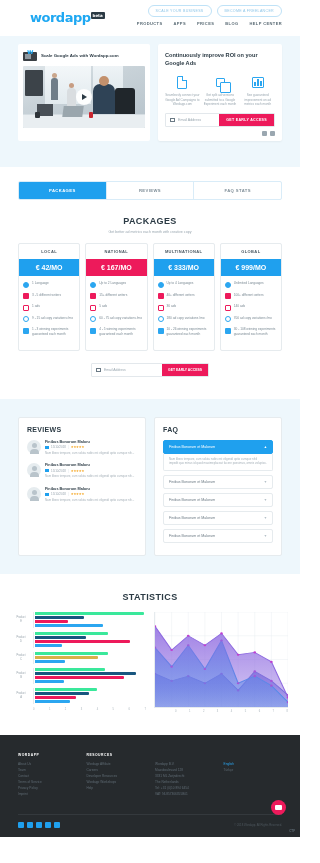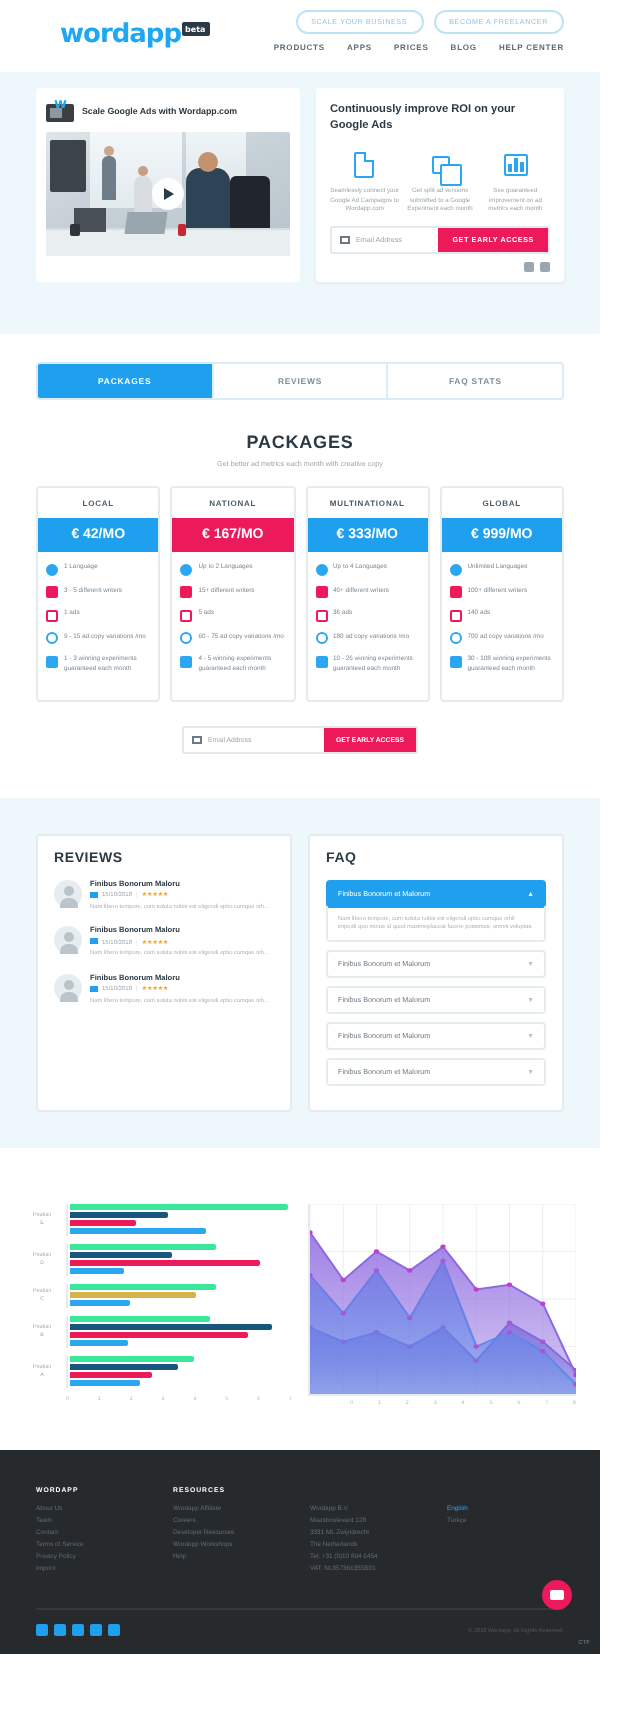--- a/index.html
+++ b/index.html
@@ -462,20 +462,21 @@
         <span class="chev">▼</span>
       </div>
       <div class="faq-item">
         <span class="faq-q">Finibus Bonorum et Malorum</span>
         <span class="chev">▼</span>
       </div>
     </div>
   </div>
 
   <div class="stats">
+    <div class="sec-title" style="margin-top:0">STATISTICS</div>
     <div class="charts">
       <div class="chart-box">
         <div class="hbar-rows" id="hbars">
             <div class="hbar-row">
               <div class="hbar-lbl">Product<br>E</div>
               <div class="hbars">
                 <div class="hbar" style="width: 98.5714%; background: rgb(58, 232, 155);"></div>
                 <div class="hbar" style="width: 44.2857%; background: rgb(24, 86, 127);"></div>
                 <div class="hbar" style="width: 30%; background: rgb(237, 26, 91);"></div>
                 <div class="hbar" style="width: 61.4286%; background: rgb(43, 166, 240);"></div>

